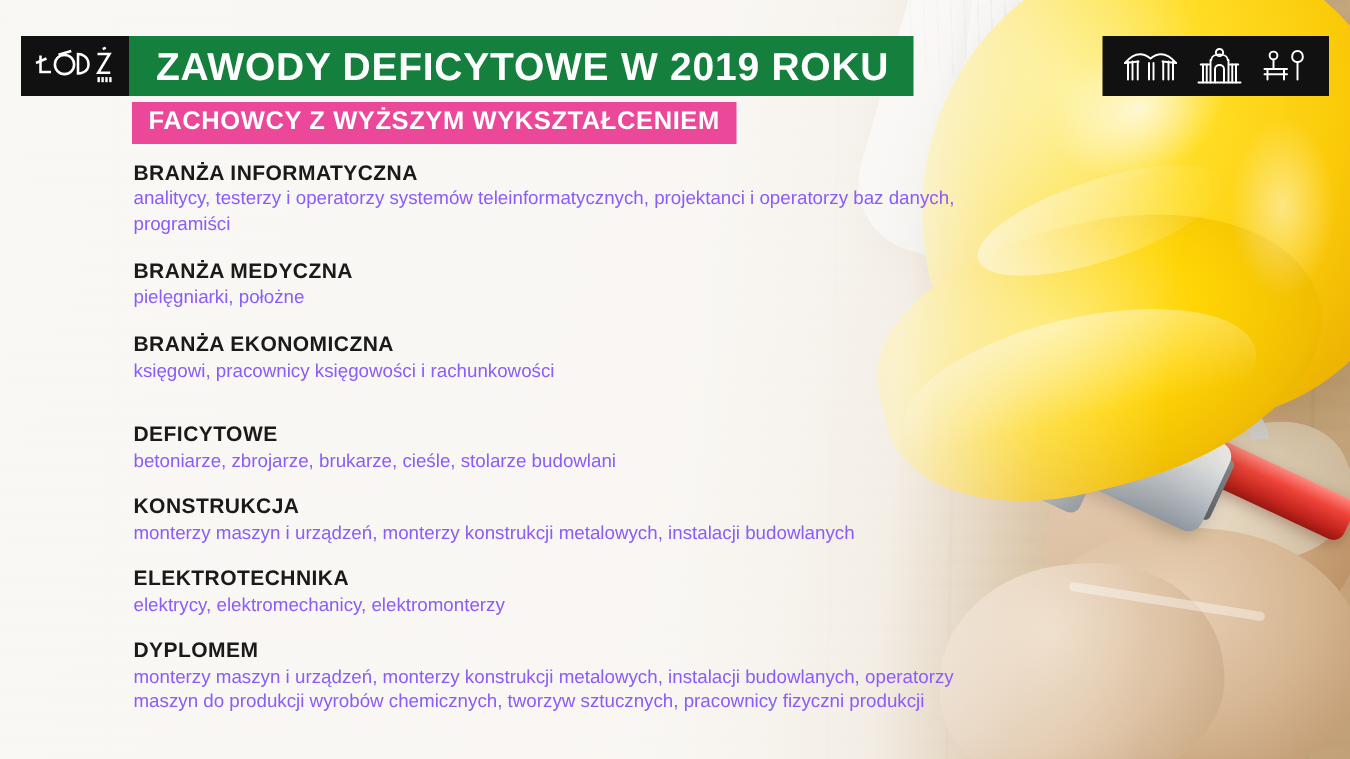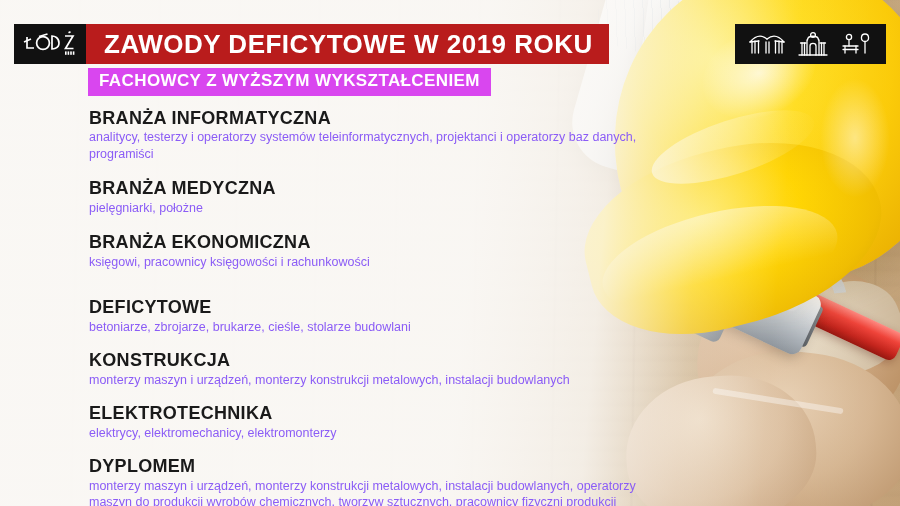--- a/index.html
+++ b/index.html
@@ -162,46 +162,46 @@
     border-radius:8px; transform:rotate(25deg);
   }
 
   
   .header { position:absolute; left:14px; top:24px; height:40px; display:flex; align-items:stretch; }
   .logo-box {
     width:72px; background:#111111; display:flex; align-items:center; justify-content:center;
   }
   .logo-box svg { display:block; }
   .title-bar {
-    background:#b91c1c; display:flex; align-items:center;
+    background:#15803d; display:flex; align-items:center;
     padding:0 16px 0 18px; height:40px;
   }
   .title-bar .title {
     color:#ffffff; font-weight:bold; font-size:26px; letter-spacing:0.5px;
     white-space:nowrap; line-height:1;
   }
   .mon-box {
     position:absolute; left:735px; top:24px; width:151px; height:40px;
     background:#111111; display:flex; align-items:center; justify-content:space-around;
     padding:0 8px;
   }
   .mon-box svg { display:block; }
 
   
   .content { position:absolute; left:0; top:68px; width:700px; }
 
   .section-head {
-    display:inline-block; background:#d946ef; color:#ffffff;
+    display:inline-block; background:#ec4899; color:#ffffff;
     font-weight:bold; font-size:17px; letter-spacing:0.4px;
     padding:4px 11px 5px 11px; margin-left:88px;
     white-space:nowrap; line-height:1.1;
   }
   .group { margin-left:89px; }
   .group-title {
-    font-weight:bold; font-size:18px; color:#1a1a1a;
+    font-weight:bold; font-size:14px; color:#1a1a1a;
     letter-spacing:0.3px; line-height:1.25;
   }
   .group-desc {
     font-size:12.5px; color:#8b5cf6; line-height:1.32; max-width:600px;
   }
 </style>
 </head>
 <body>
 
 <div id="bg">

